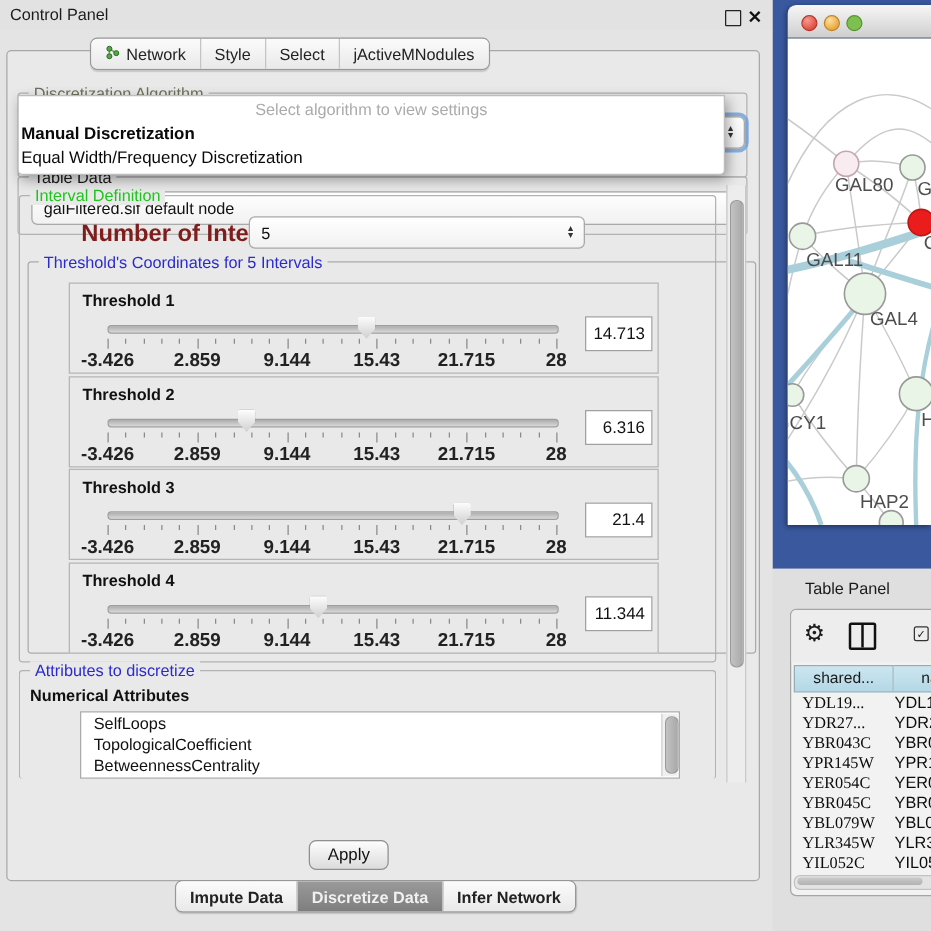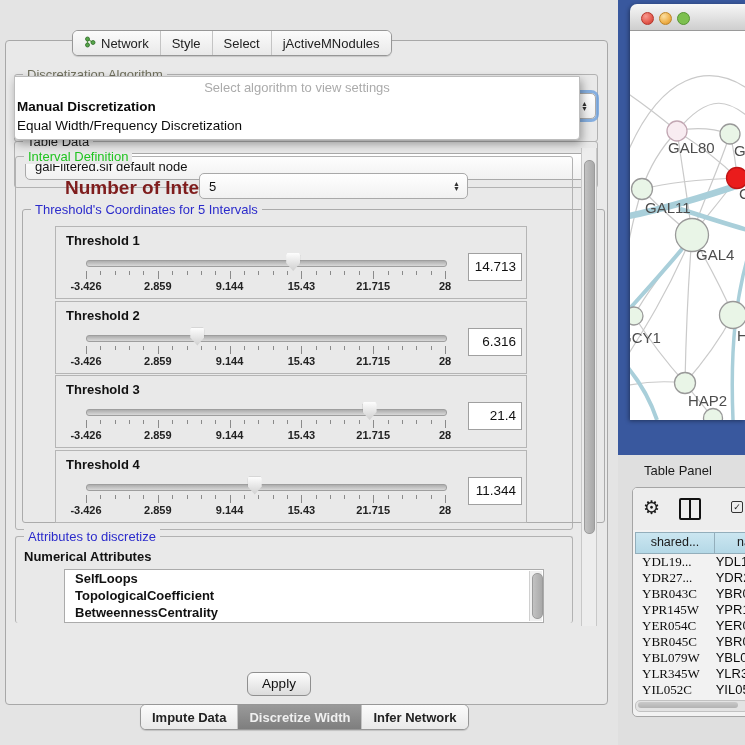--- a/index.html
+++ b/index.html
@@ -59,26 +59,26 @@
   .th-panel{position:absolute;left:32px;width:470px;height:71px;border:1px solid #B5B5B5;background:#E9E9E9;}
   .th-title{position:absolute;left:10px;top:6px;font-size:13px;font-weight:bold;color:#111;}
   .th-track{position:absolute;left:30px;top:33px;width:359px;height:5px;border-radius:3px;
             background:linear-gradient(#ADADAD,#D9D9D9);border:1px solid #9E9E9E;}
   .th-thumb{position:absolute;top:26px;width:14px;height:18px;background:linear-gradient(#FDFDFD,#CFCFCF);
             clip-path:polygon(8% 0,92% 0,100% 12%,100% 55%,50% 100%,0 55%,0 12%);
             filter:drop-shadow(0 0 1px #777);}
   .tick{position:absolute;width:1px;background:#8A8A8A;top:44px;}
   .tick.major{height:8px;}
   .tick.minor{height:4px;}
-  .tick-label{position:absolute;top:53px;transform:translateX(-50%);font-size:11px;font-weight:bold;color:#222;white-space:nowrap;}
+  .tick-label{position:absolute;top:53px;transform:translateX(-50%);font-size:15px;font-weight:bold;color:#222;white-space:nowrap;}
   .th-value{position:absolute;left:412px;top:26px;width:47px;height:26px;background:#FFF;border:1px solid #A0A0A0;
             font-size:13.5px;color:#111;text-align:right;padding-right:5px;line-height:26px;}
 
   
-  #attr-list{position:absolute;left:48px;top:32px;width:478px;height:52px;background:#FFF;border:1px solid #ABABAB;overflow:hidden;font-weight:bold;}
+  #attr-list{position:absolute;left:48px;top:32px;width:478px;height:52px;background:#FFF;border:1px solid #ABABAB;overflow:hidden;}
   .attr-item{font-size:13px;color:#111;padding:1px 0 1px 10px;white-space:nowrap;}
   #attr-scrollbar{position:absolute;right:1px;top:1px;width:12px;height:50px;background:#F0F0F0;border-left:1px solid #D0D0D0;}
 
   #apply-btn{position:absolute;left:247px;top:672px;width:62px;height:22px;background:linear-gradient(#FDFDFD,#DCDCDC);
              border:1px solid #8F8F8F;border-radius:6px;font-size:13.5px;color:#111;text-align:center;line-height:21px;}
 
   
   #right-region{position:absolute;left:618px;top:0;width:127px;height:745px;background:#DFDFDF;overflow:hidden;}
   #desktop{position:absolute;left:0;top:0;width:127px;height:455px;background:#39589E;}
   #macwin{position:absolute;left:12px;top:4px;width:115px;height:416px;border-radius:7px 0 0 0;overflow:hidden;
@@ -114,20 +114,25 @@
 
   svg text{font-family:"Liberation Sans",sans-serif;fill:#4D4D4D;font-size:15px;}
 </style>
 </head>
 <body>
 
 <div id="screen">
 
   <div id="left-panel">
 
+    <div id="cp-titlebar">
+      <span id="cp-title">Control Panel</span>
+      <span class="win-btn" id="btn-float"></span>
+      <span class="win-btn" id="btn-close">✕</span>
+    </div>
 
     <div id="frame"></div>
 
     <div class="tabstrip" id="tabs-top">
         <div class="tab">
           <span><svg width="12" height="12" viewBox="0 0 12 12">
               <line x1="3.5" y1="3" x2="3.5" y2="9" stroke="#6AA84F" stroke-width="1.2"></line>
               <line x1="3.5" y1="3" x2="9" y2="6.5" stroke="#6AA84F" stroke-width="1.2"></line>
               <circle cx="3.5" cy="3" r="2" fill="#57A64A" stroke="#2F6B28" stroke-width=".8"></circle>
               <circle cx="3.5" cy="9" r="2" fill="#57A64A" stroke="#2F6B28" stroke-width=".8"></circle>
@@ -355,21 +360,21 @@
       </div>
     </div>
 
     <div id="apply-btn">Apply</div>
 
     <div class="tabstrip" id="tabs-bottom">
         <div class="tab">
           <span>Impute Data</span>
         </div>
         <div class="tab sel">
-          <span>Discretize Width</span>
+          <span>Discretize Data</span>
         </div>
         <div class="tab">
           <span>Infer Network</span>
         </div>
       </div>
   </div>
 
   <div id="right-region">
     <div id="desktop"></div>
 

